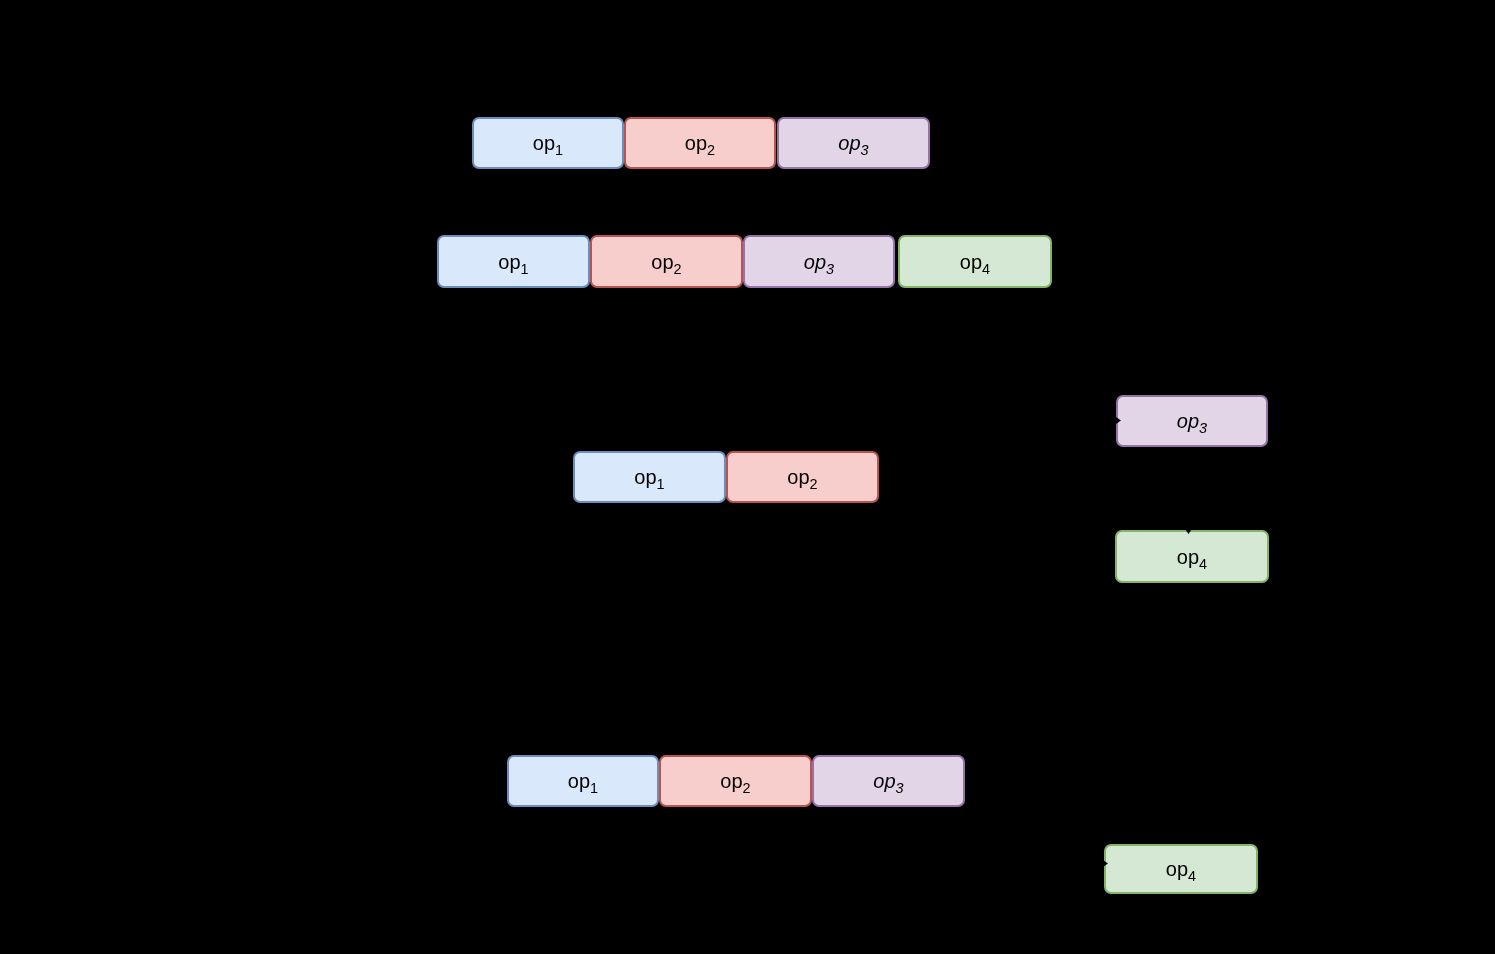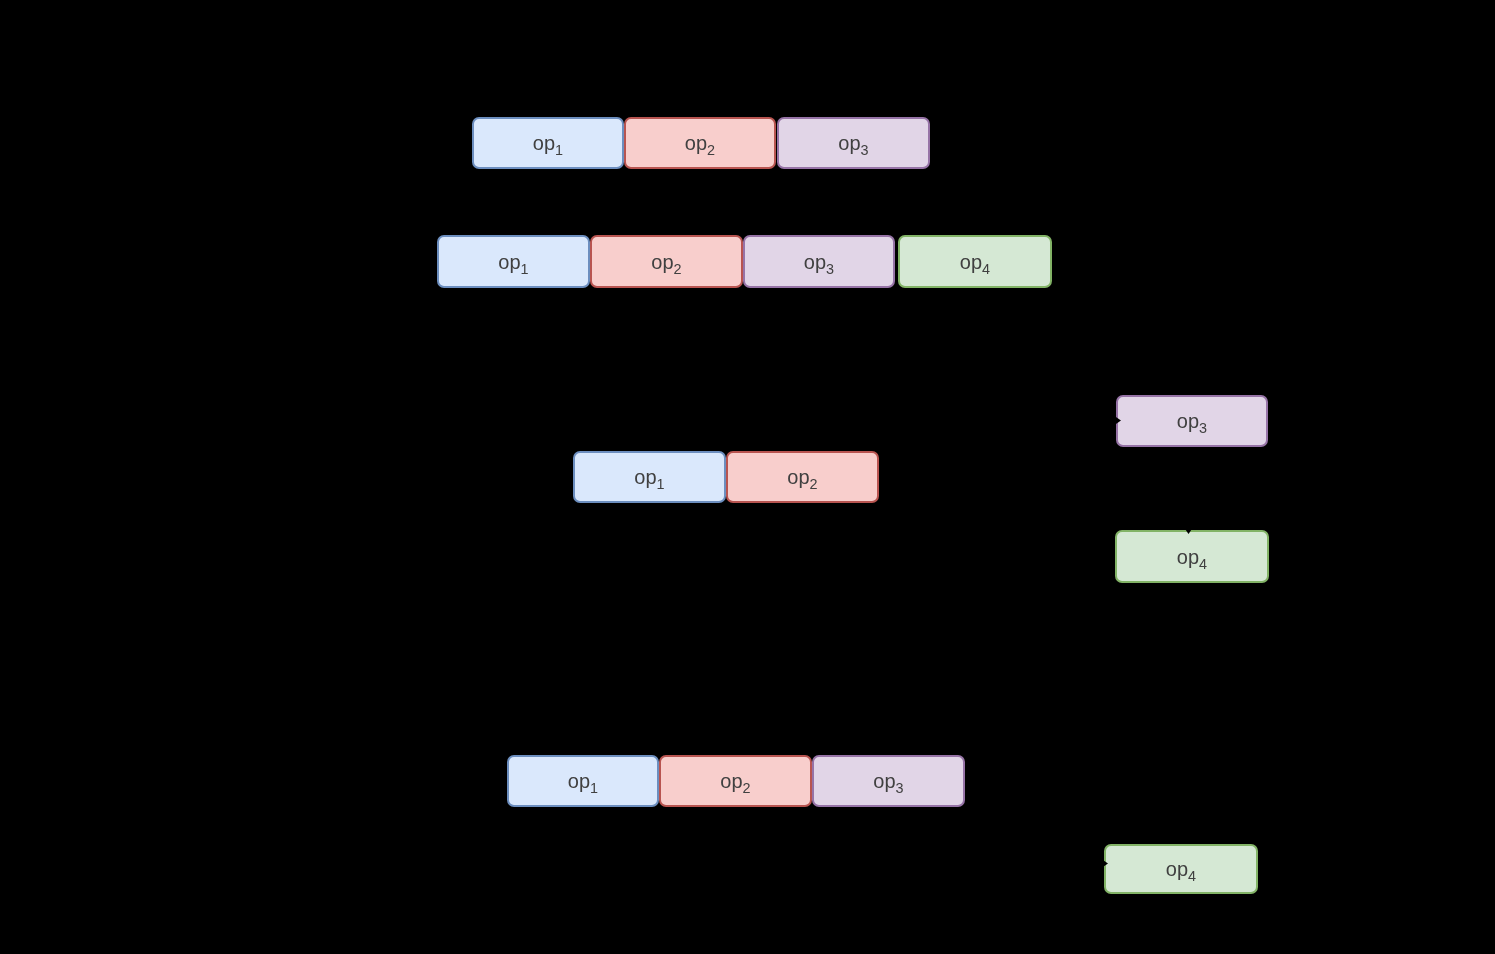--- a/index.html
+++ b/index.html
@@ -16,34 +16,34 @@
     font-family: "Liberation Sans", "DejaVu Sans", sans-serif;
   }
   .box {
     position: absolute;
     box-sizing: border-box;
     border: 2px solid;
     border-radius: 7px;
     display: flex;
     align-items: center;
     justify-content: center;
-    color: #404040;
+    color: #000000;
     font-size: 20px;
   }
   .box .lbl {
     white-space: nowrap;
     line-height: 1;
   }
   .box sub {
     font-size: 0.72em;
     line-height: 0;
   }
   .c-blue   { background: #dae8fc; border-color: #6c8ebf; }
   .c-red    { background: #f8cecc; border-color: #b85450; align-items: center; }
-  .c-purple { background: #e1d5e7; border-color: #9673a6; }
+  .c-purple { background: #e1d5e7; border-color: #9673a6; font-style: italic; }
   .c-green  { background: #d5e8d4; border-color: #82b366; justify-content: center; }
   .notch {
     position: absolute;
     background: #000000;
   }
   .notch-right {
     width: 8px;
     height: 11px;
     clip-path: polygon(0 0, 100% 50%, 0 100%);
   }

